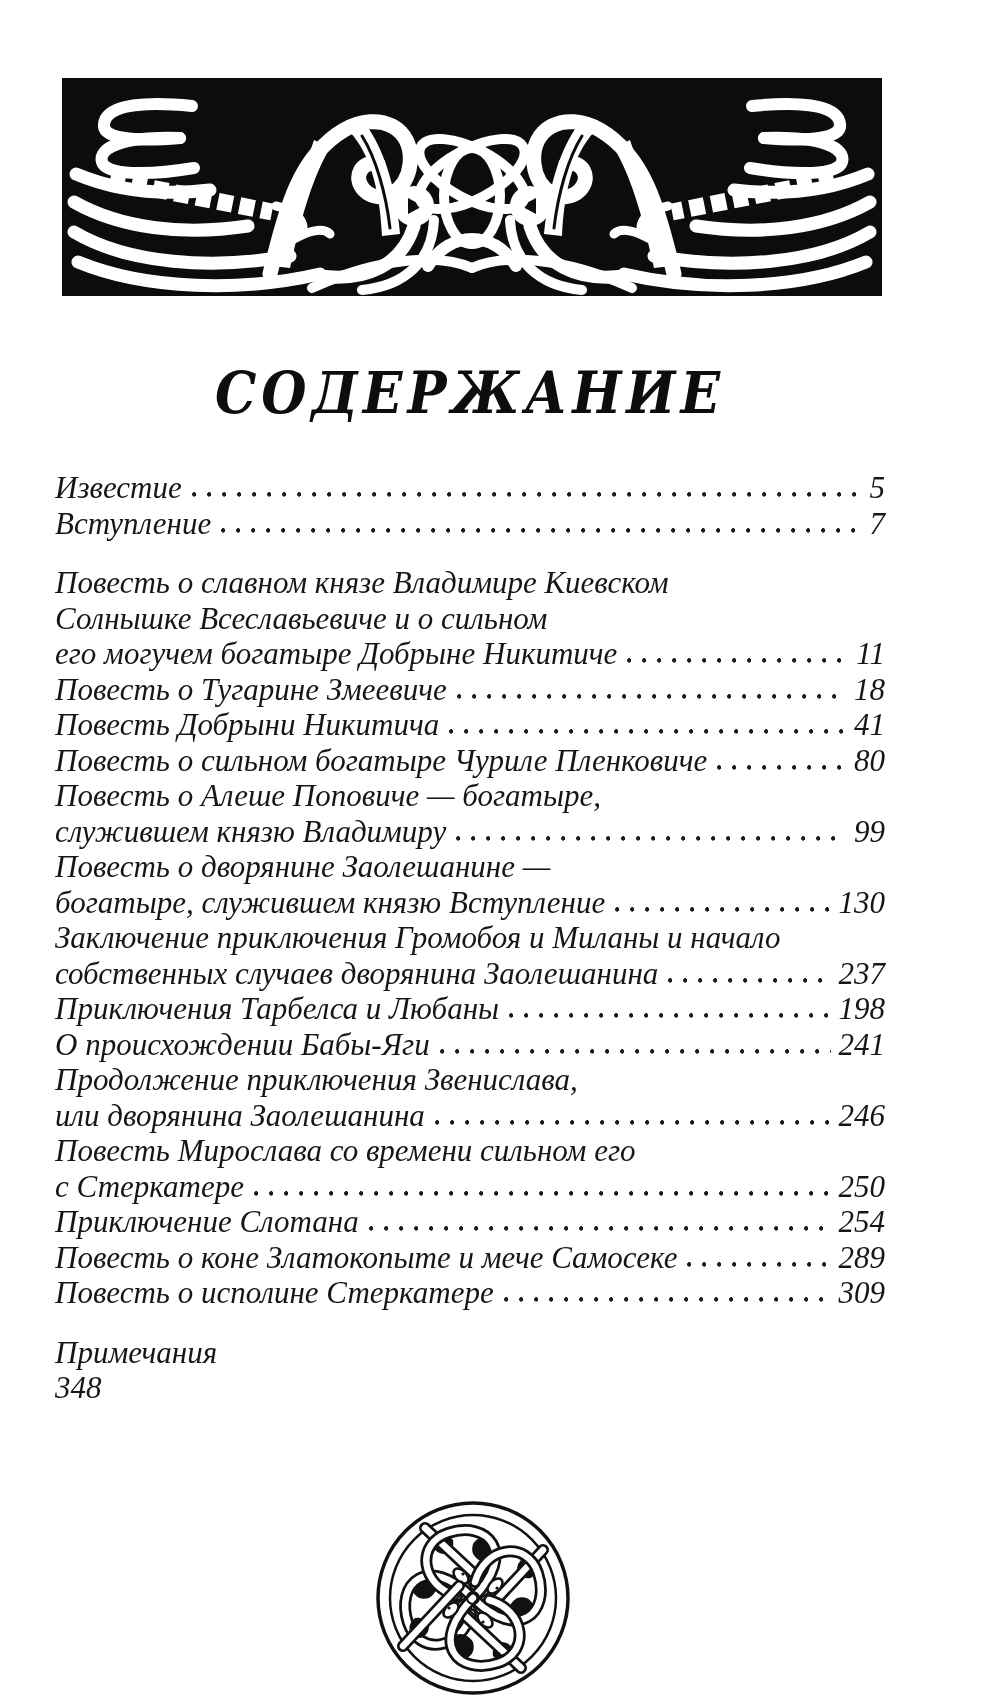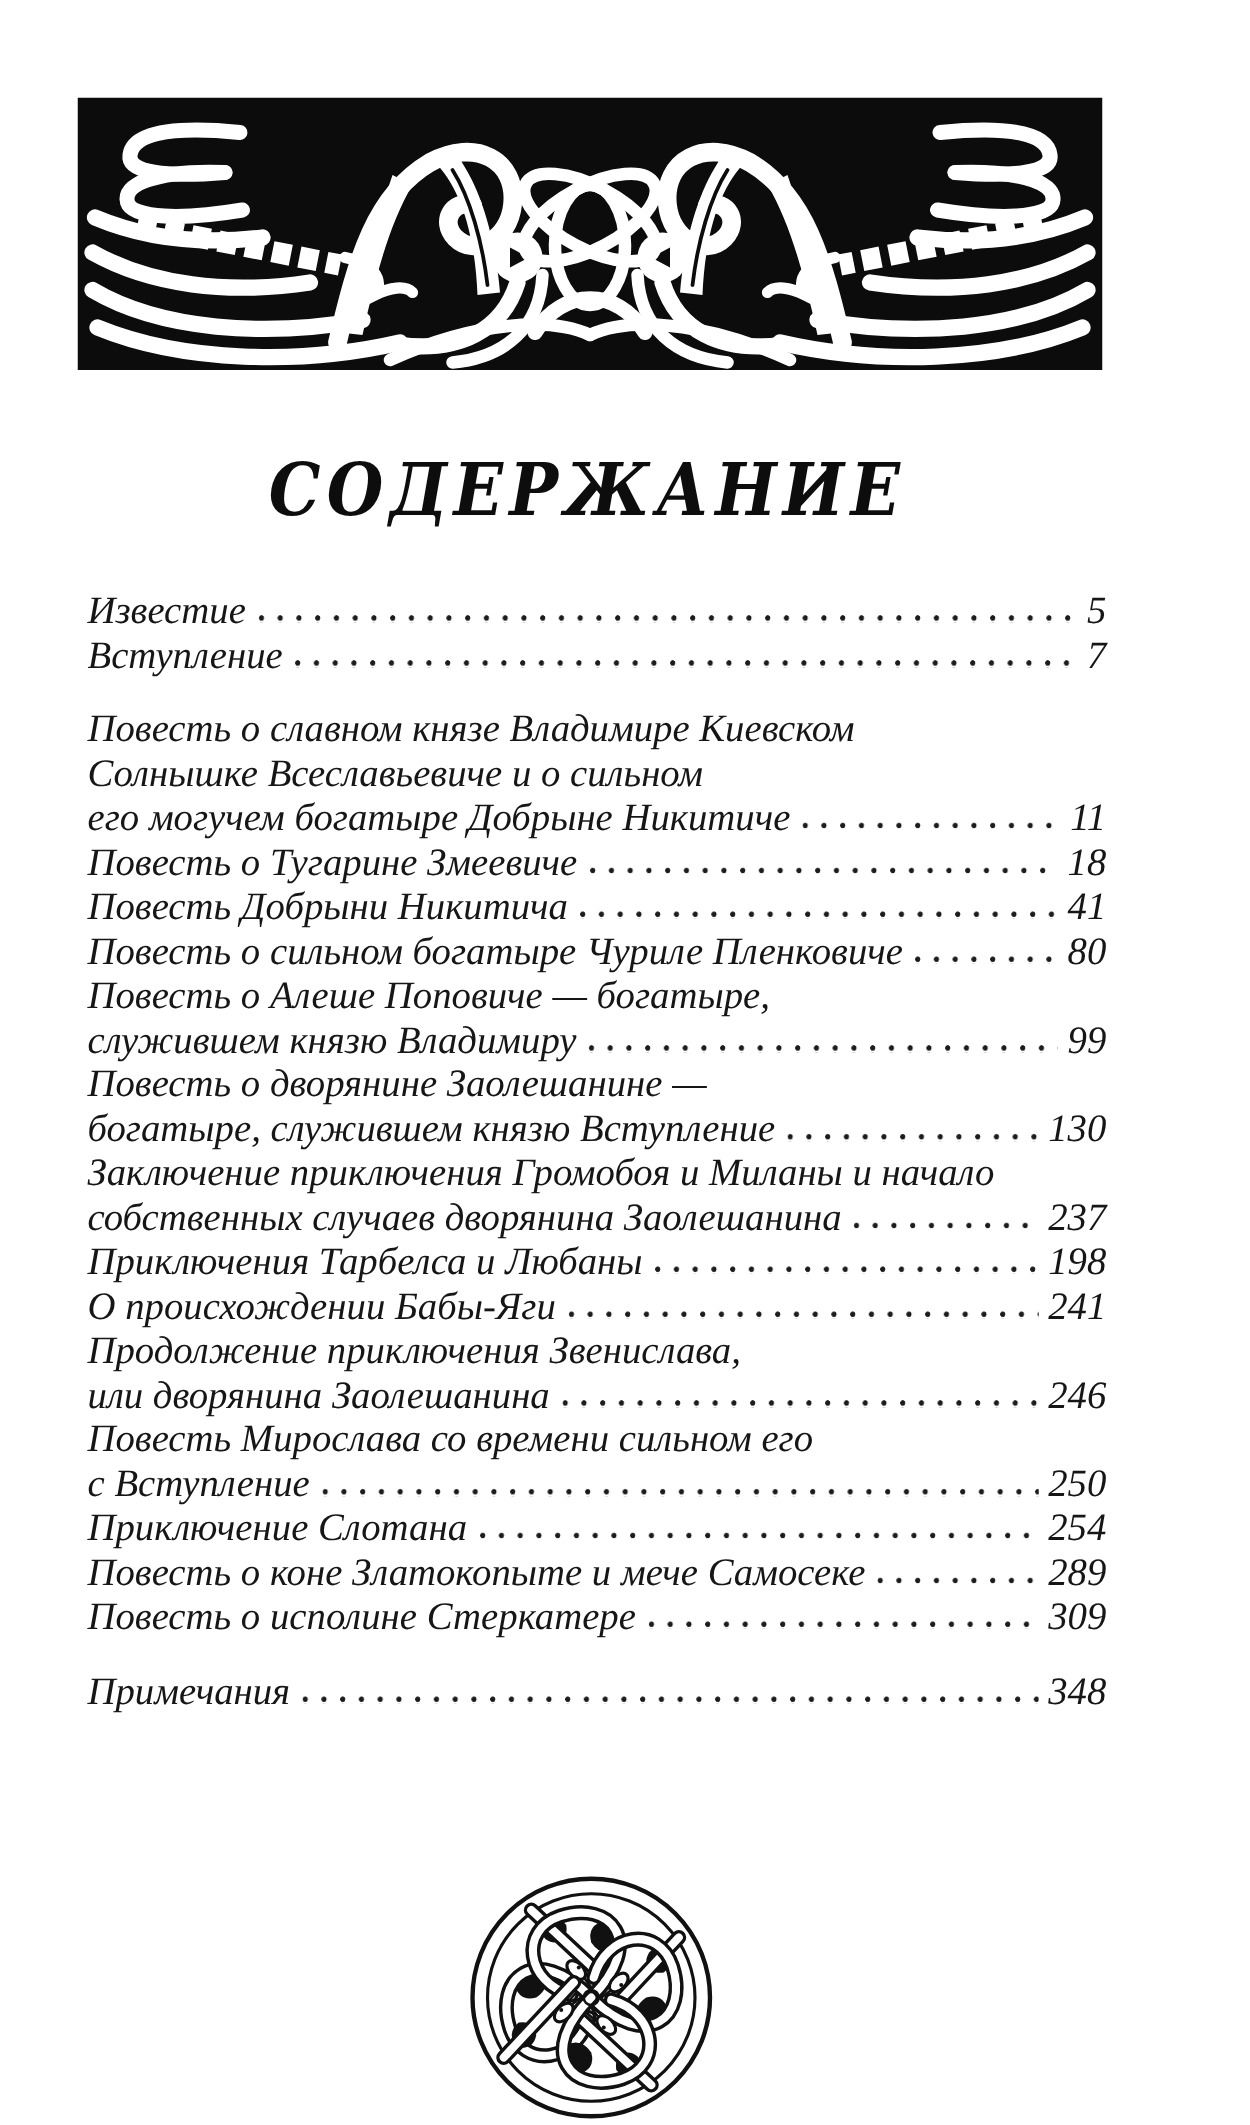--- a/index.html
+++ b/index.html
@@ -25,22 +25,22 @@
     text-align:center;font-family:"DejaVu Serif",serif;font-weight:700;
     font-size:52px;letter-spacing:5px;color:#0d0d0d;
     transform:scaleY(1.12);transform-origin:top center;white-space:nowrap;
   }
   
   .toc{position:absolute;left:55px;top:470px;width:830px;}
   .row{
     display:flex;align-items:baseline;white-space:nowrap;
     font-size:31px;line-height:35.5px;height:35.5px;
   }
-  .row.gap{margin-top:24px;}
-  .txt{flex:0 0 auto;margin-left:15px;}
+  .row.gap{margin-top:24px;flex-direction:column;}
+  .txt{flex:0 0 auto;}
   .leader{
     flex:1 1 auto;align-self:stretch;margin:0 8px 0 10px;
     background-image:radial-gradient(circle at 2.2px 2.2px,#1c1c1c 1.8px,transparent 2.3px);
     background-size:15px 5.5px;background-repeat:repeat-x;
     background-position:left calc(100% - 8px);
   }
   .pg{flex:0 0 auto;text-align:right;}
   .row.noleader .leader{background:none;}
   
   .bottom-orn{position:absolute;left:373px;top:1498px;width:200px;height:200px;}
@@ -192,21 +192,21 @@
     <span class="txt">или дворянина Заолешанина</span>
     <span class="leader"></span>
     <span class="pg">246</span>
   </div>
       <div class="row noleader">
     <span class="txt">Повесть Мирослава со времени сильном его</span>
     <span class="leader"></span>
 
   </div>
       <div class="row">
-    <span class="txt">с Вступление</span>
+    <span class="txt">с Стеркатере</span>
     <span class="leader"></span>
     <span class="pg">250</span>
   </div>
       <div class="row">
     <span class="txt">Приключение Слотана</span>
     <span class="leader"></span>
     <span class="pg">254</span>
   </div>
       <div class="row">
     <span class="txt">Повесть о коне Златокопыте и мече Самосеке</span>

